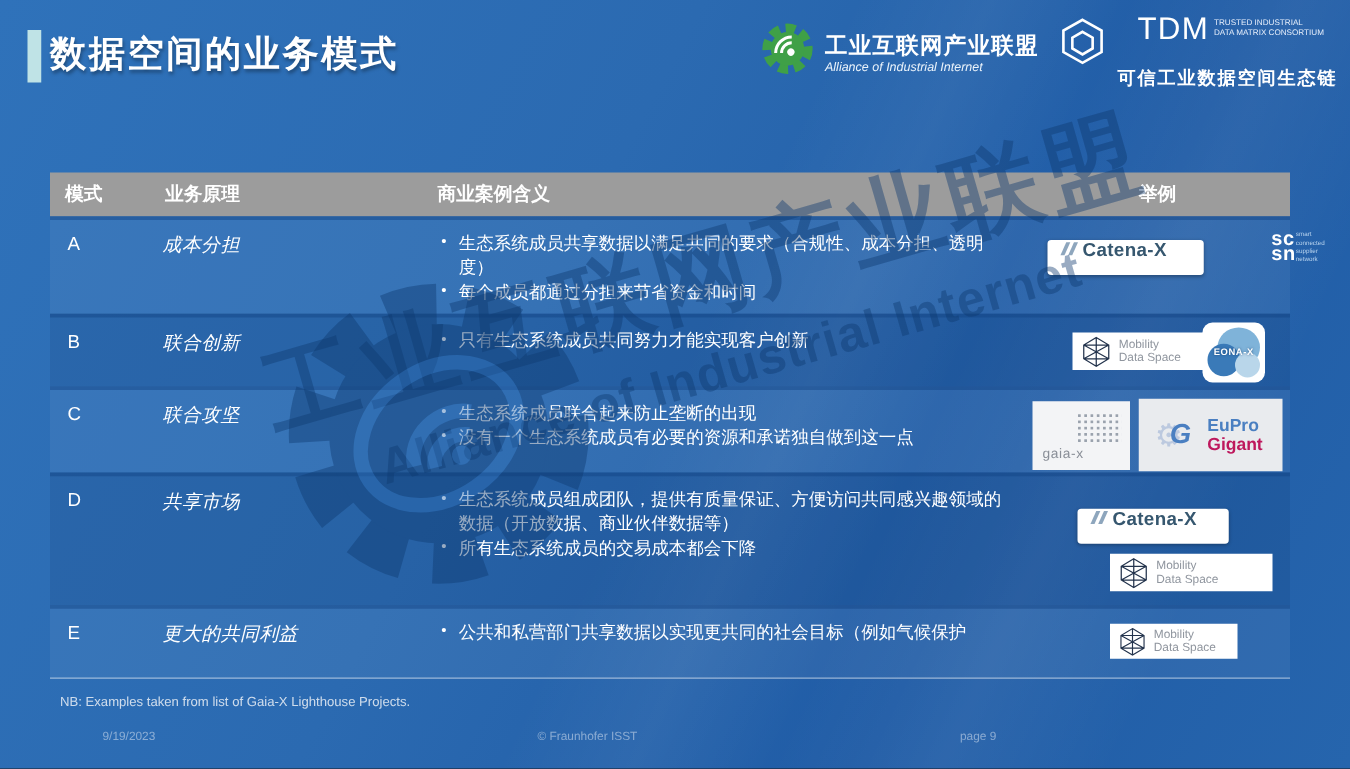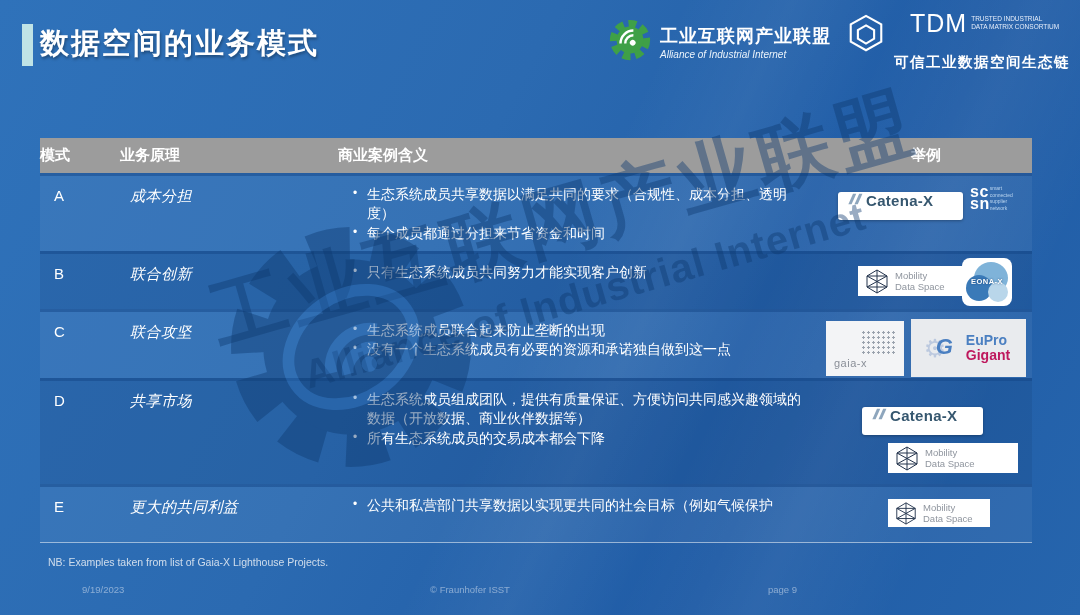--- a/index.html
+++ b/index.html
@@ -26,39 +26,39 @@
   .tdm { display:flex; align-items:flex-start; gap:7px; }
   .tdm-text { display:flex; flex-direction:column; }
   .tdm-top { display:flex; align-items:flex-start; gap:4px; }
   .tdm-abbr { font-size:25px; font-weight:normal; line-height:0.9; letter-spacing:1px;margin-left:16px; }
   .tdm-sub { display:flex; flex-direction:column; font-size:6.5px; line-height:1.25; padding-top:3px; color:#e6eefb; }
   .tdm-cn { font-size:14.5px; font-weight:bold; letter-spacing:1.5px; margin-top:18px; }
   
   .ds-table { position:absolute; left:40px; top:138px; width:992px; z-index:2; }
   .thead, .trow { display:grid; grid-template-columns:80px 218px 482px 1fr; }
   .thead { height:35px; background:#9c9c9c; align-items:center; font-size:15px; font-weight:bold; }
-  .th { padding-left:0; }
+  .th { padding-left:12px; }
   .th.center { padding-left:0; text-align:center; }
   .trow { border-top:3px solid rgba(18,66,130,0.45); }
   .trow.light { background:rgba(255,255,255,0.055); }
   .trow.dark { background:rgba(6,30,70,0.10); }
   .trow.last { border-bottom:1px solid rgba(255,255,255,0.5); }
   .r-a { min-height:67px; } .r-b { min-height:58px; } .r-c { min-height:69px; }
   .r-d { min-height:106px; } .r-e { min-height:59px; }
   .c-mode { padding:11px 0 0 14px; font-size:15px; }
   .c-principle { padding:11px 0 0 10px; font-size:15px; letter-spacing:0.5px;font-style:italic; }
   .c-bullets { padding:9px 6px 8px 12px; font-size:14px; line-height:1.38; }
   .bullet { position:relative; padding-left:17px; }
   .bullet::before { content:"•"; position:absolute; left:3px; top:0; font-size:12px; }
   .c-ex { position:relative; }
   
   .logo-catena { position:absolute; width:125px; height:28px; background:#fff; border-radius:3px;
     display:flex; gap:0; padding:0 9px; box-shadow:0 1px 3px rgba(0,0,0,0.3); }
   .logo-catena .txt { color:#36576f; font-size:15px; font-weight:600; letter-spacing:0.3px; }
-  .logo-scsn { position:absolute; display:flex; gap:0; align-items:center; }
+  .logo-scsn { position:absolute; display:flex; gap:0; align-items:center;margin-left:47px; }
   .scsn-big { display:flex; flex-direction:column; font-size:16px; font-weight:bold; line-height:0.78;
     color:#fff; letter-spacing:0.5px; }
   .scsn-words { display:flex; flex-direction:column; font-size:5px; line-height:1.3; color:#b9d4ef; }
   .logo-mds { position:absolute; background:#fff; display:flex; align-items:center; gap:5px; padding:2px 6px; }
   .mds-txt { display:flex; flex-direction:column; color:#8f959e; font-size:9.5px; line-height:1.2; }
   .logo-eona { position:absolute; width:50px; height:48px; background:#fff; border-radius:8px; overflow:hidden; }
   .eona-blob { position:absolute; border-radius:50%; }
   .eona-b1 { width:34px; height:32px; left:12px; top:4px; background:#7fb3d9; }
   .eona-b2 { width:26px; height:26px; left:4px; top:17px; background:#3a7ab8; }
   .eona-b3 { width:20px; height:20px; left:26px; top:24px; background:#b9d6ea; }

